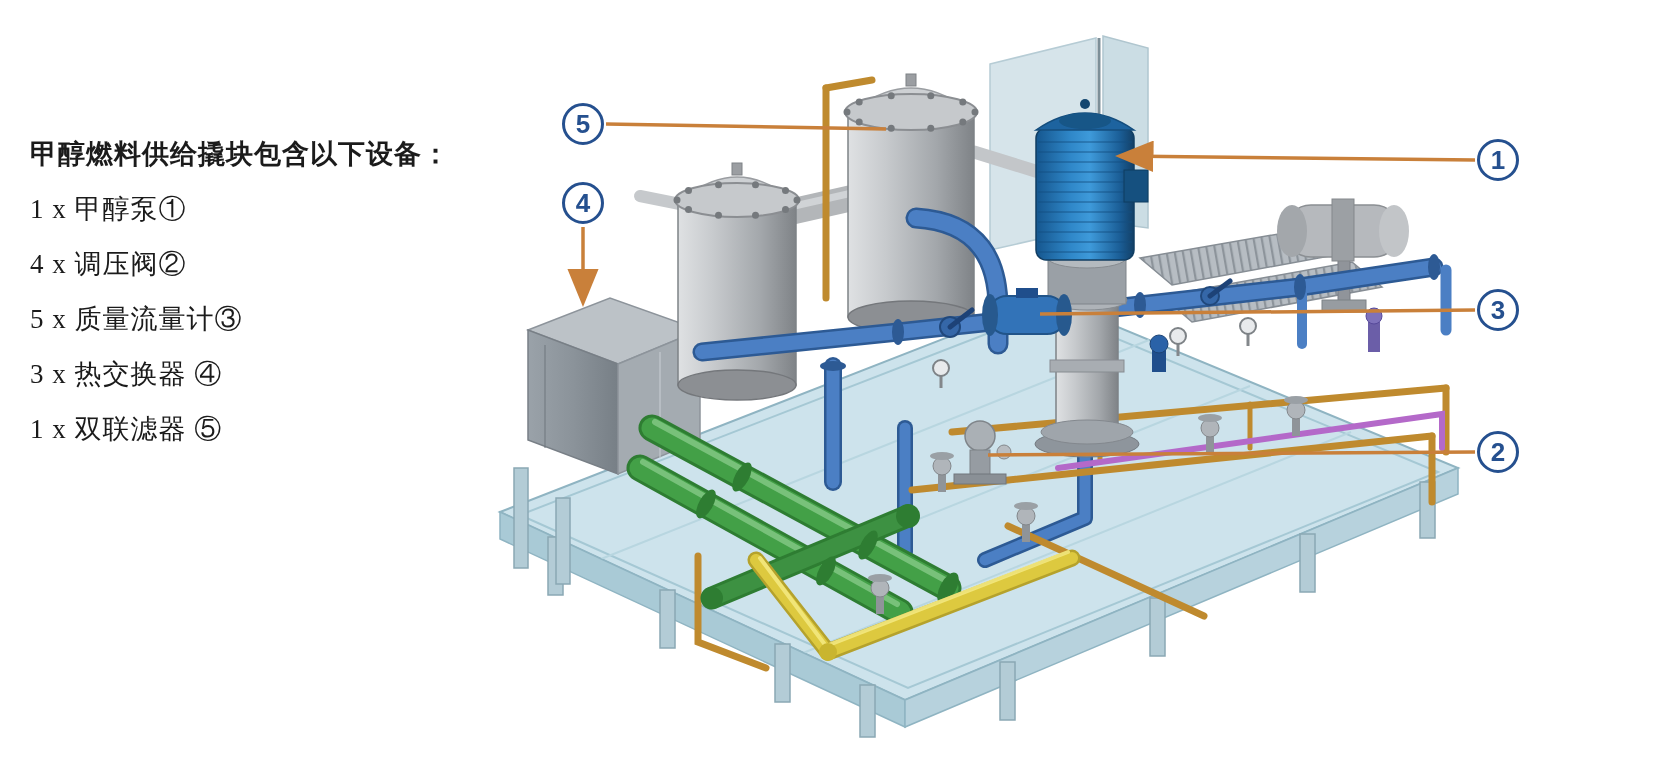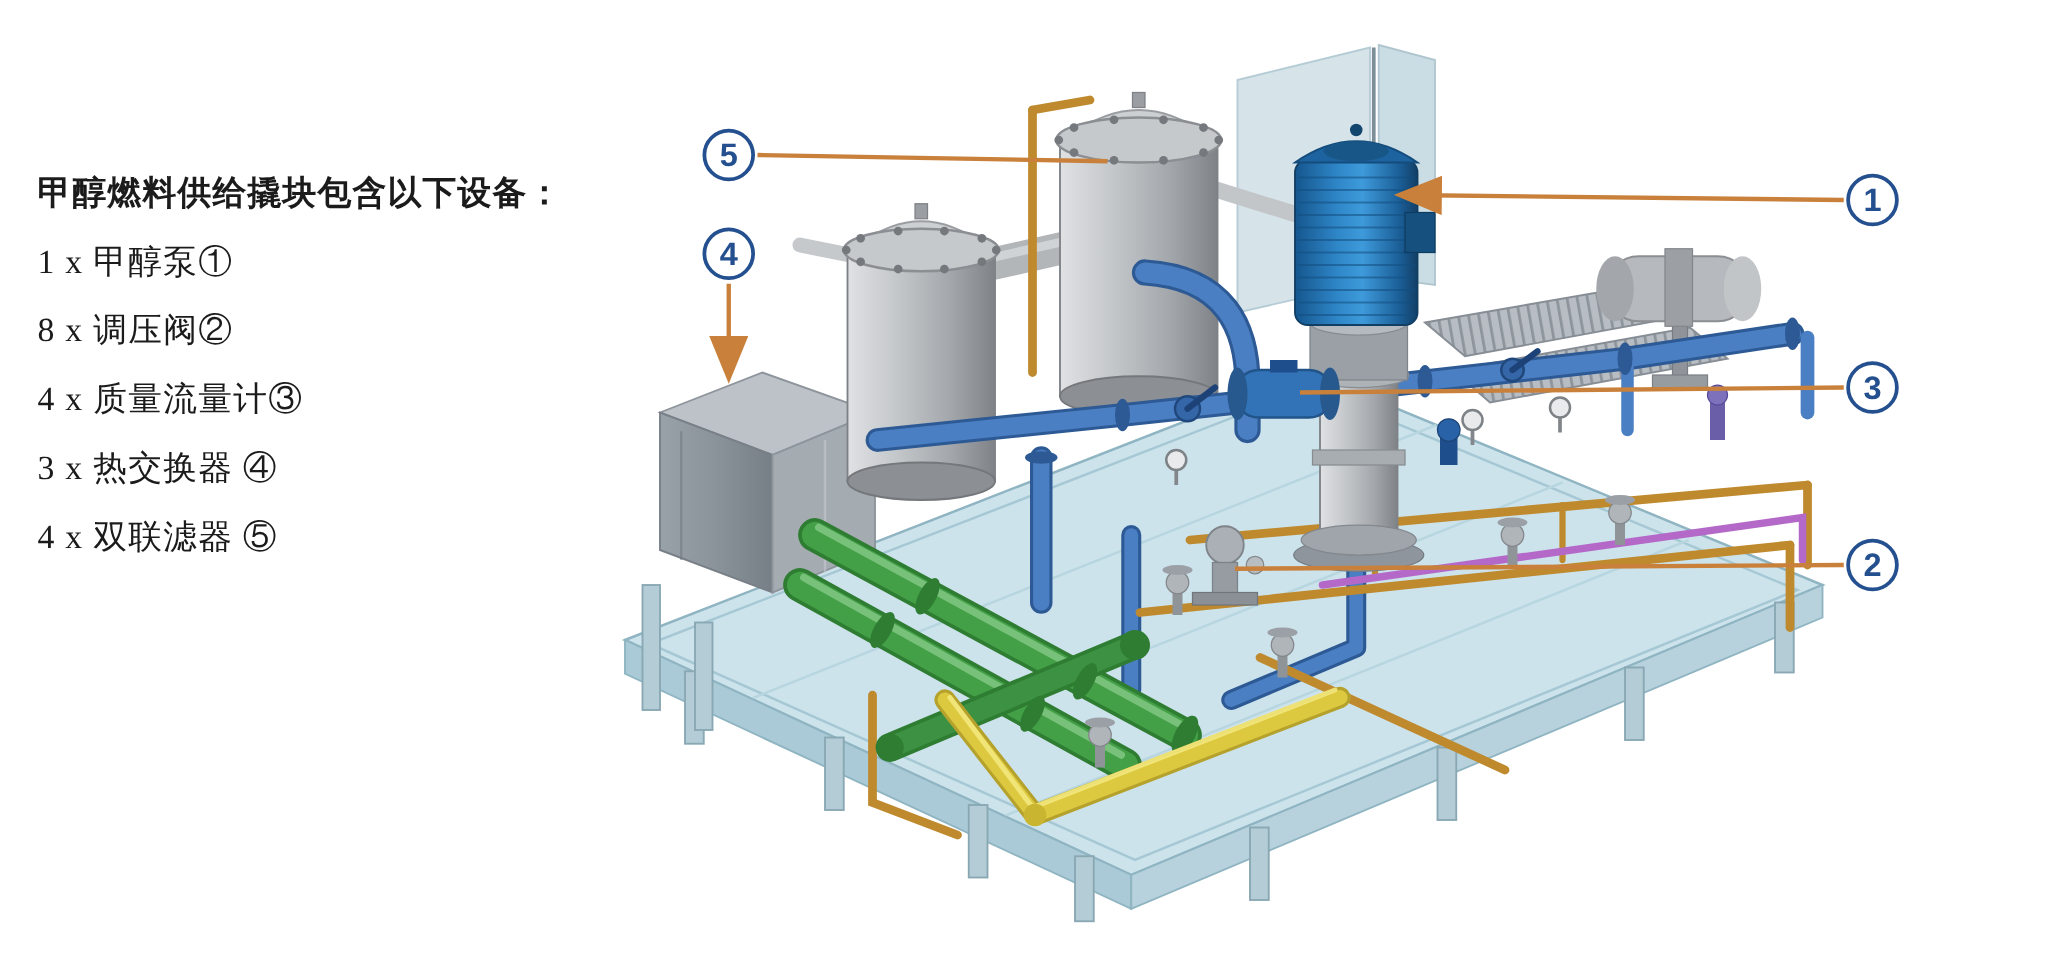--- a/index.html
+++ b/index.html
@@ -311,24 +311,24 @@
       <line x1="583" y1="227" x2="583" y2="300" marker-end="url(#arrow)"></line>
       <line x1="1475" y1="160" x2="1122" y2="156" marker-end="url(#arrow)"></line>
       <line x1="1475" y1="310" x2="1040" y2="314"></line>
       <line x1="1475" y1="452" x2="988" y2="455"></line>
     </g>
   </svg>
 
   <div class="legend">
     <div class="legend-title">甲醇燃料供给撬块包含以下设备：</div>
     <div class="legend-item">1 x 甲醇泵①</div>
-    <div class="legend-item">8 x 调压阀②</div>
-    <div class="legend-item">4 x 质量流量计③</div>
+    <div class="legend-item">4 x 调压阀②</div>
+    <div class="legend-item">5 x 质量流量计③</div>
     <div class="legend-item">3 x 热交换器 ④</div>
-    <div class="legend-item">4 x 双联滤器 ⑤</div>
+    <div class="legend-item">1 x 双联滤器 ⑤</div>
   </div>
 
   <div class="callout" style="left:583px;top:124px">5</div>
   <div class="callout" style="left:583px;top:203px">4</div>
   <div class="callout" style="left:1498px;top:160px">1</div>
   <div class="callout" style="left:1498px;top:310px">3</div>
   <div class="callout" style="left:1498px;top:452px">2</div>
 
 </div>
 

